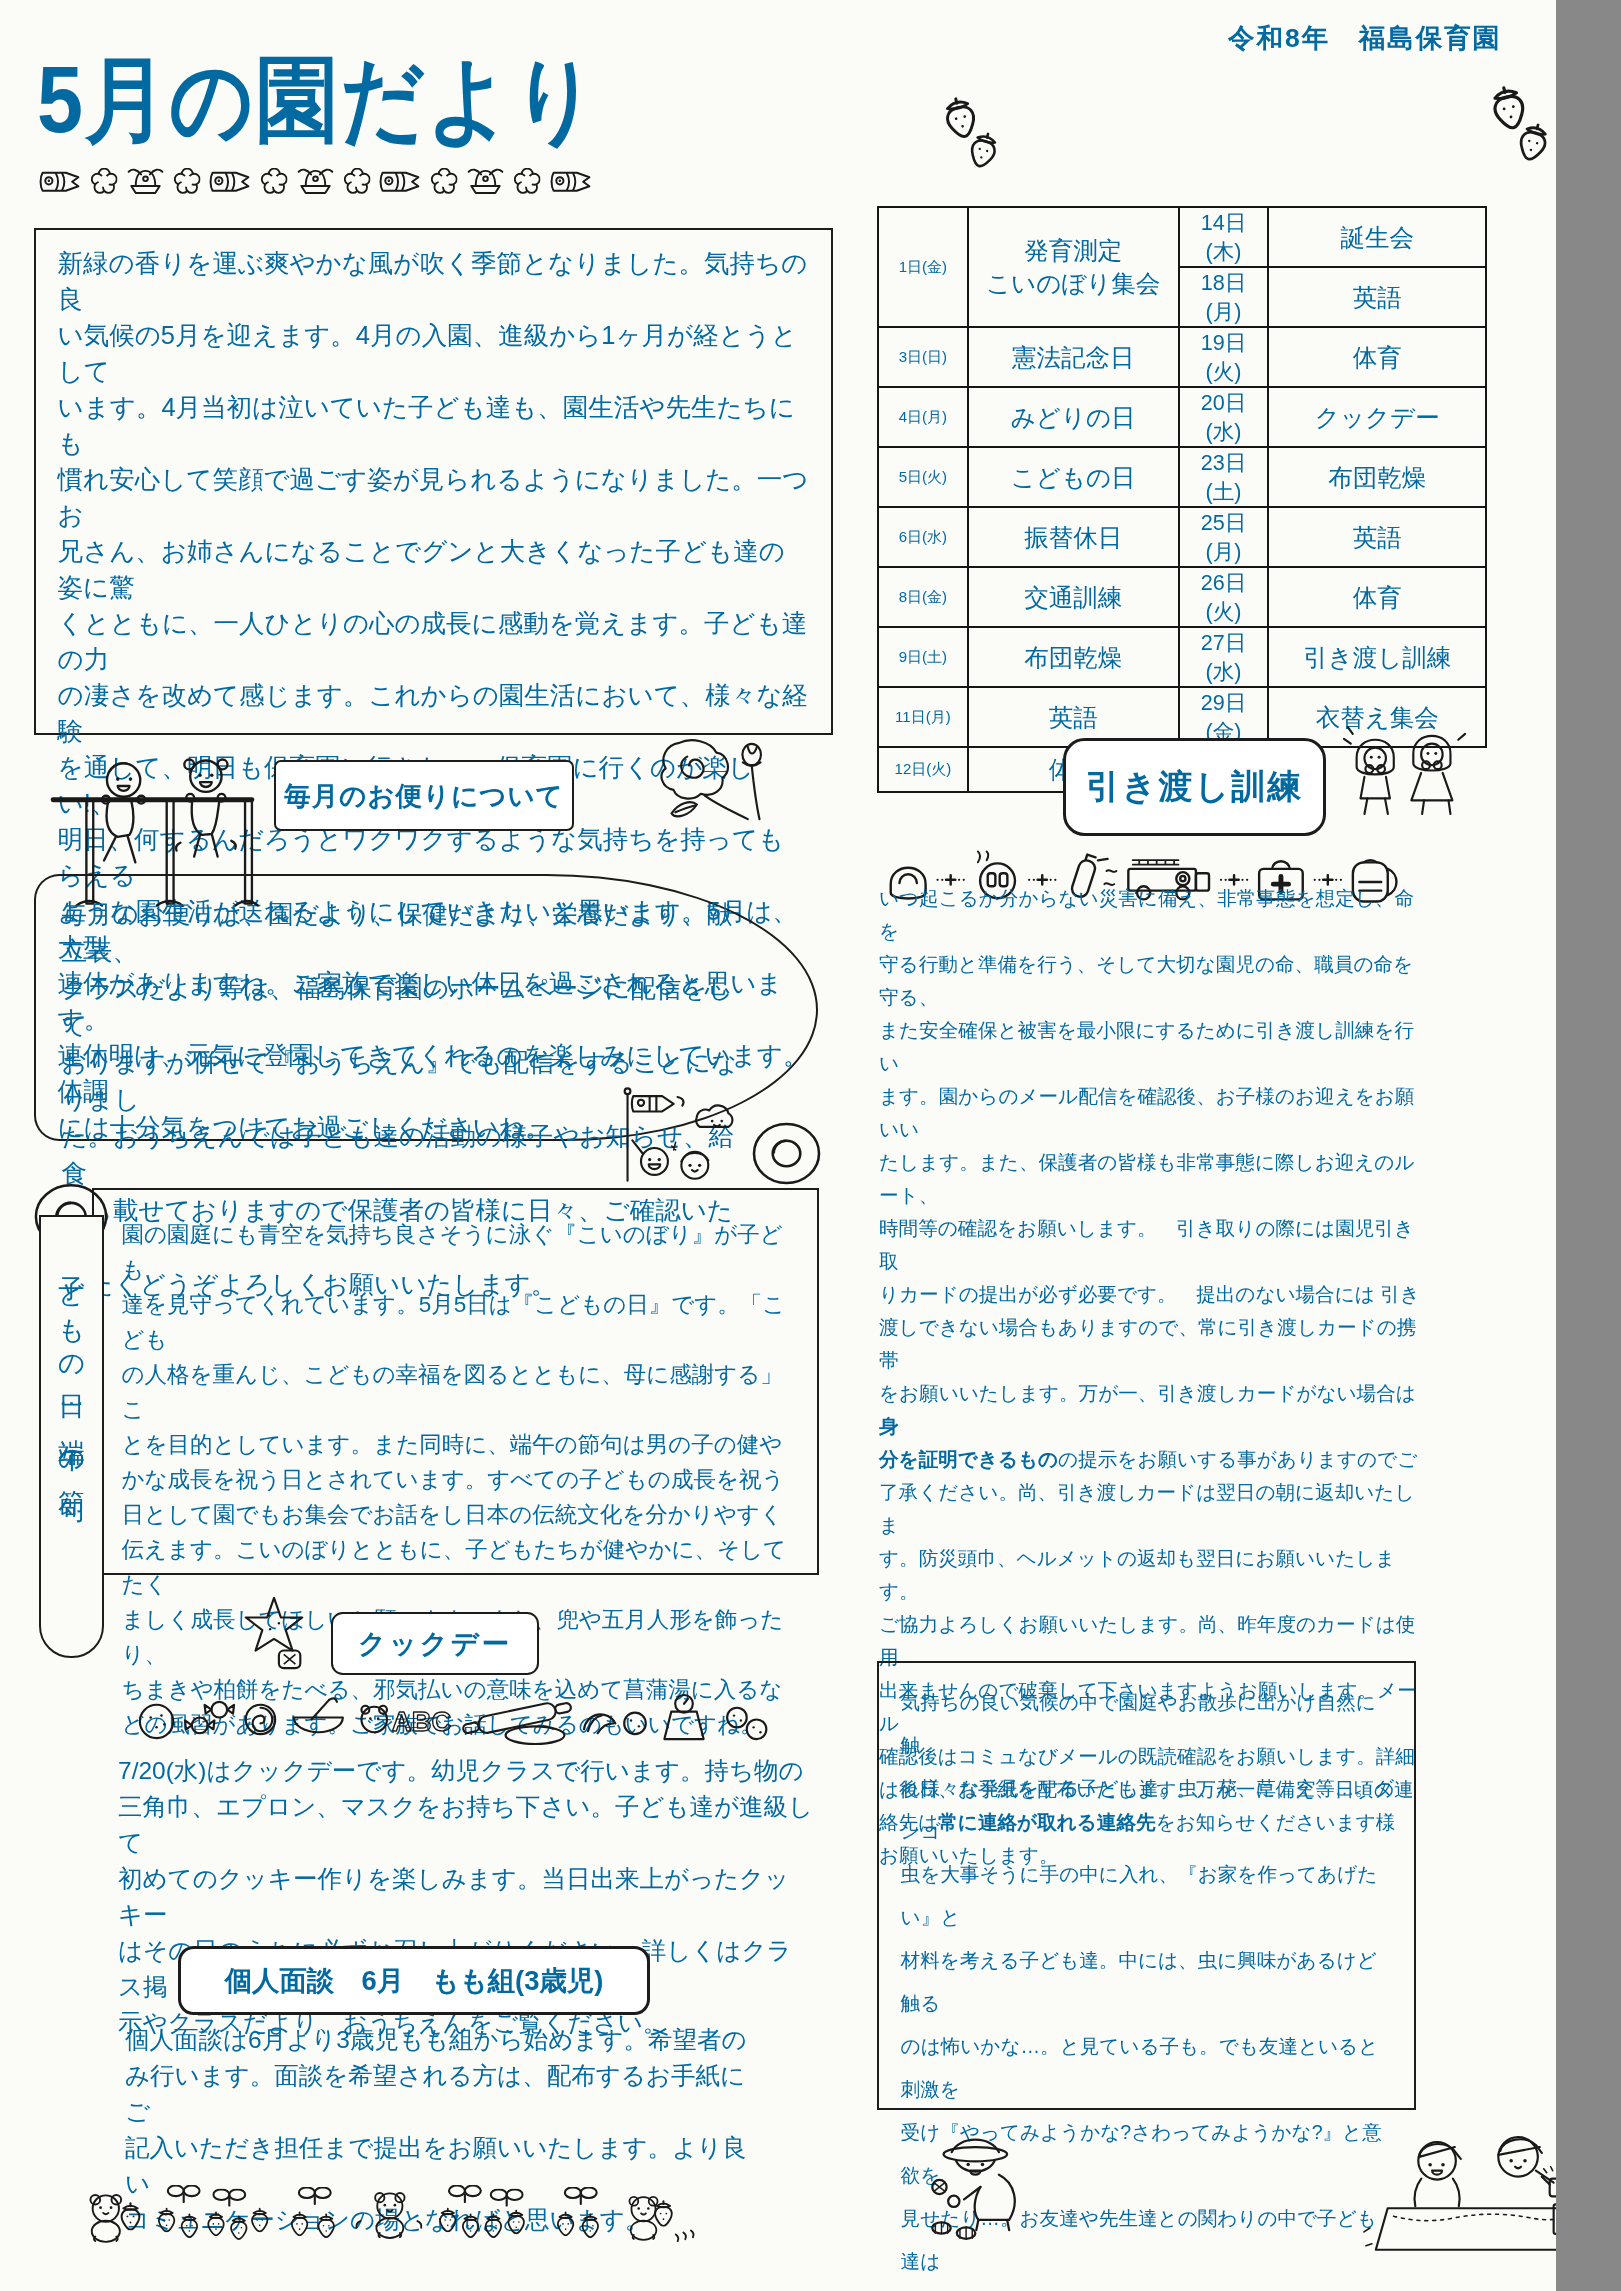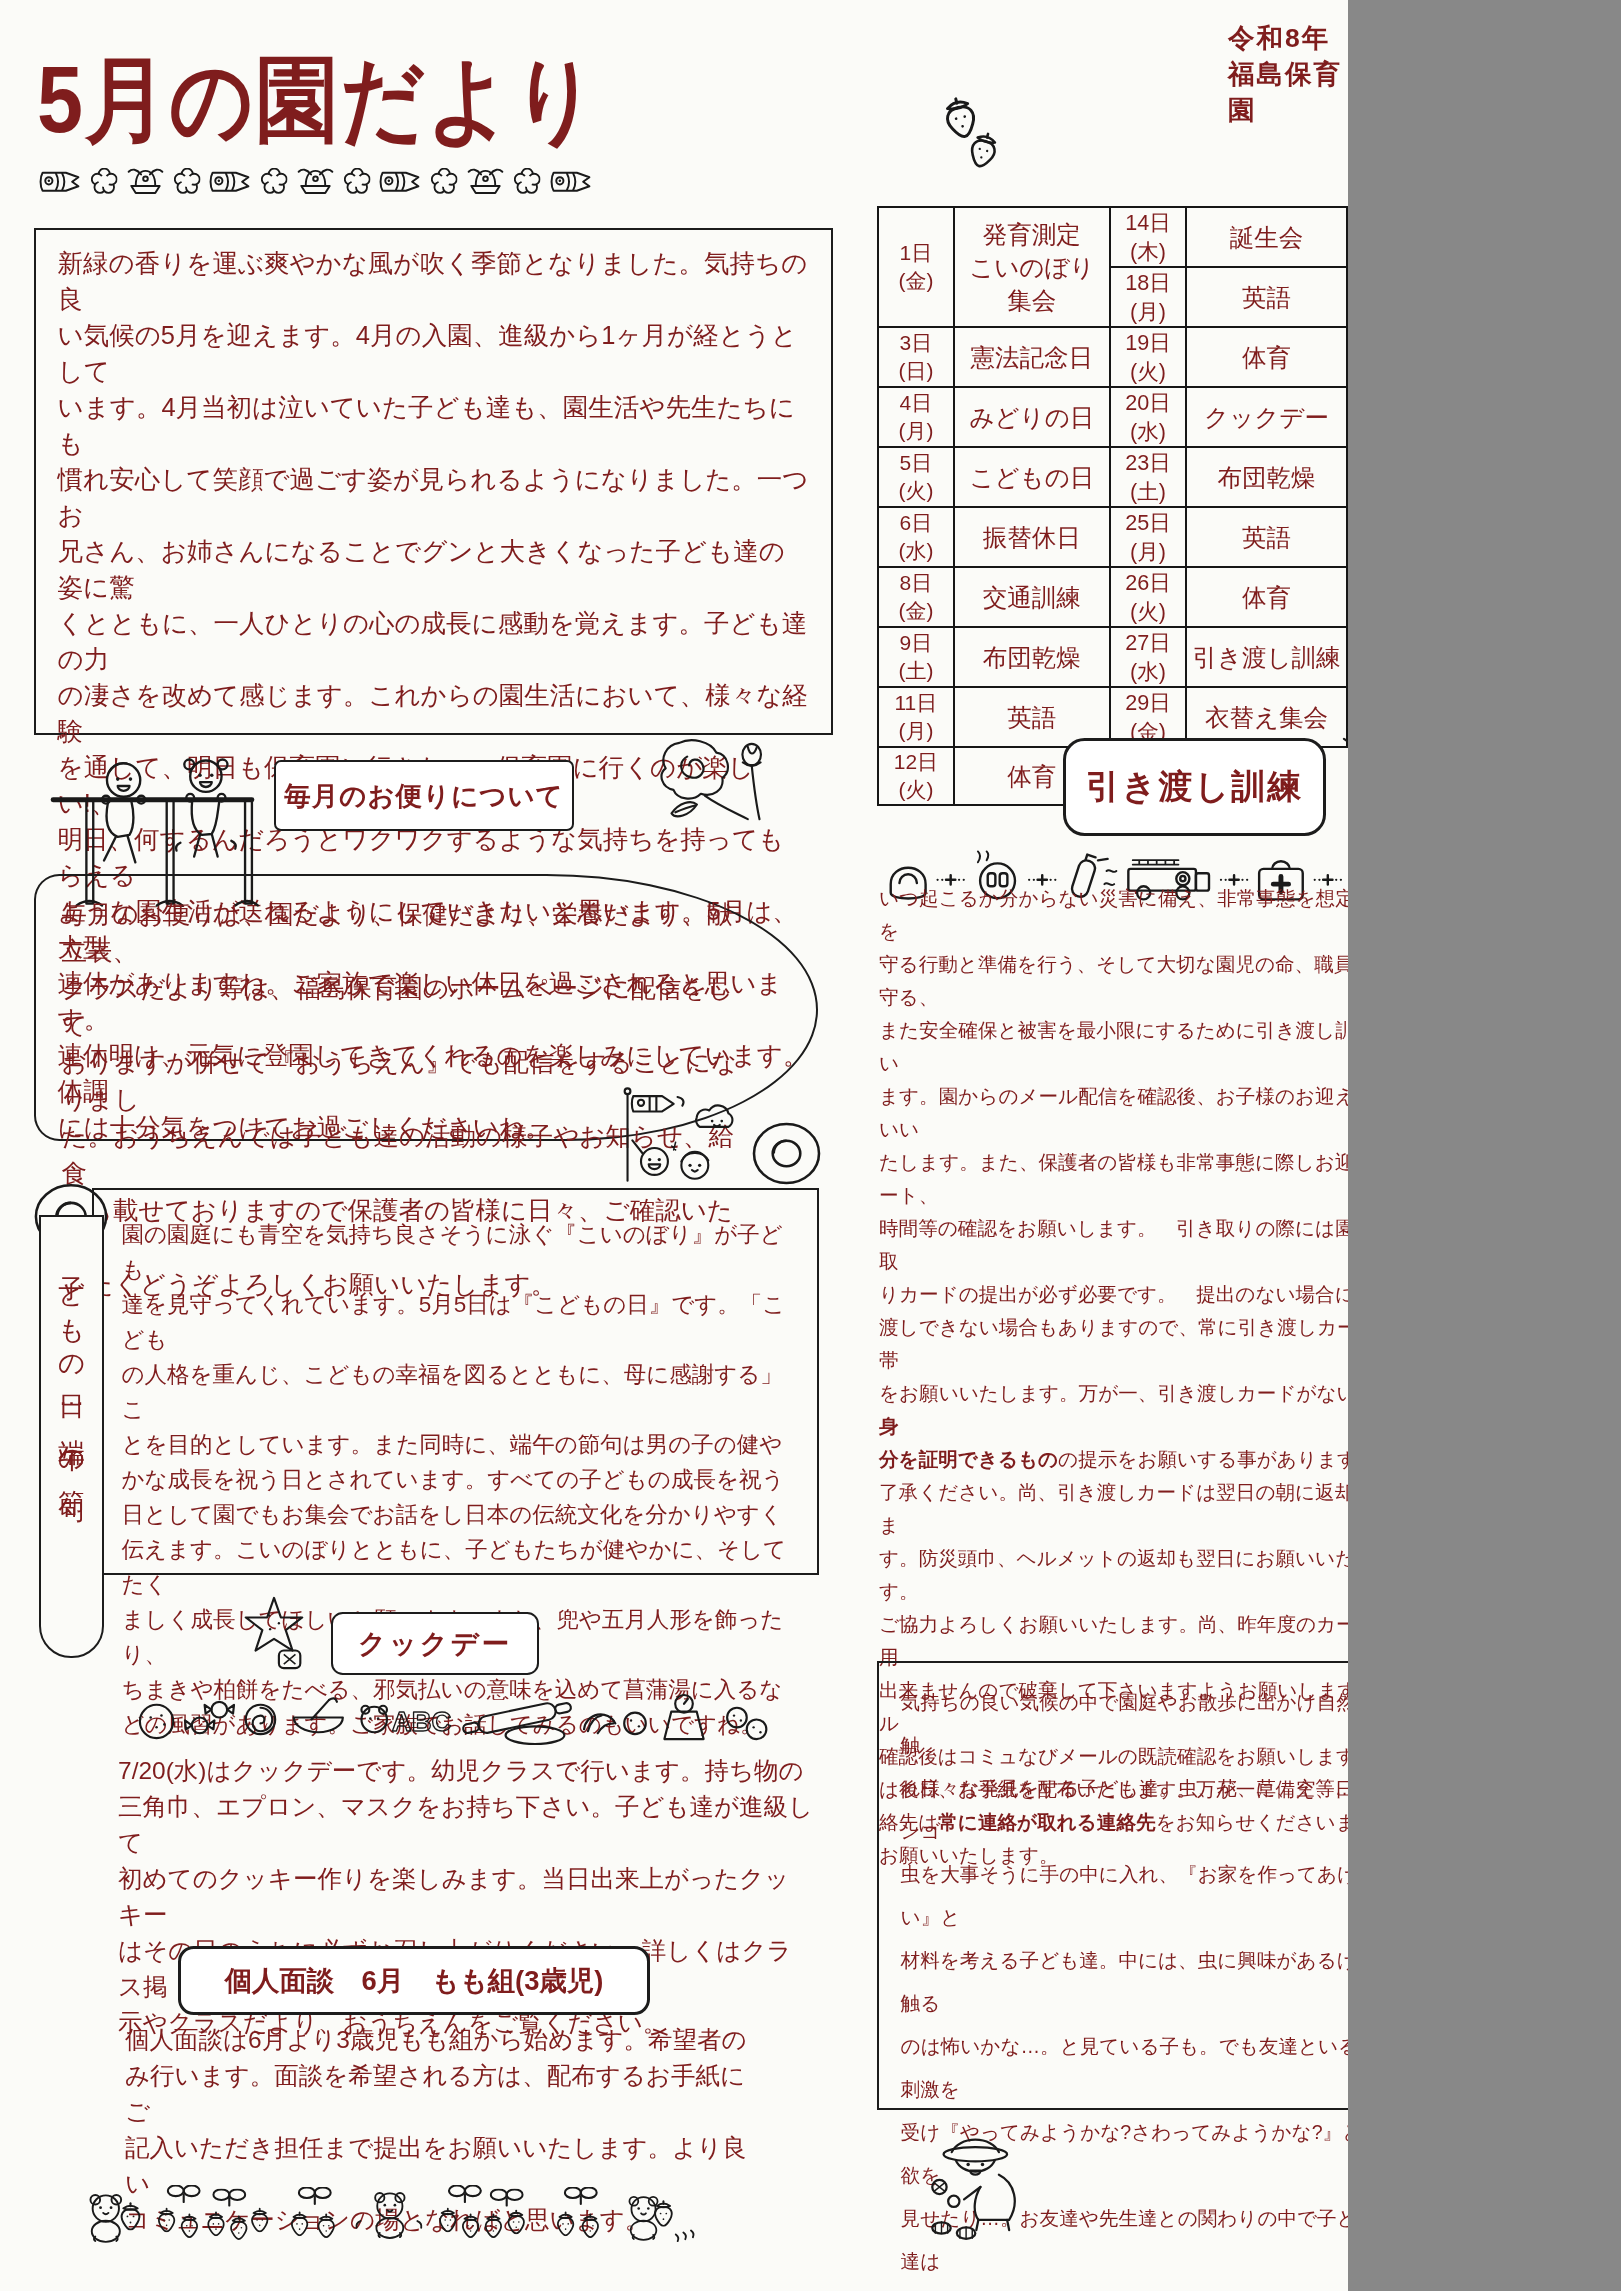--- a/index.html
+++ b/index.html
@@ -1,32 +1,32 @@
 <!DOCTYPE html>
 <html><head>
 <meta charset="utf-8">
 <style>
   html,body{margin:0;padding:0;background:#888;}
-  #page{position:relative;width:1348px;height:2292px;background:#fbfbf8;color:#7f1d1d;
+  #page{position:relative;width:1556px;height:2292px;background:#fbfbf8;color:#0369a1;
         font-family:"Liberation Sans","DejaVu Sans",sans-serif;overflow:hidden;}
   .abs{position:absolute;}
   .pre{white-space:pre-line;}
   svg.draw{overflow:visible;}
   .bold{font-weight:bold;}
   #title{left:37px;top:37px;font-size:94px;font-weight:bold;letter-spacing:2px;
          transform:scaleX(.88);transform-origin:left top;white-space:nowrap;}
   #yearlabel{left:1228px;top:19.6px;font-size:26.5px;letter-spacing:2px;font-weight:bold;}
   #decor-row{left:39px;top:167px;width:549px;display:flex;align-items:center;gap:8.8px;}
   .box{border:2.9px solid #1c1c1c;}
   #intro-box{left:34px;top:228px;width:799px;height:507px;padding:14.7px 21.6px;font-size:25.5px;line-height:36px;box-sizing:border-box;}
   #sched-head{left:1049px;top:80px;width:423px;height:65px;border:3.9px solid #111;
       display:flex;align-items:center;justify-content:center;font-size:39px;font-weight:bold;letter-spacing:7.8px;background:#fff;}
   table#sched{position:absolute;left:877px;top:206px;border-collapse:collapse;font-size:23.5px;}
   #sched td{border:2.5px solid #161616;text-align:center;vertical-align:middle;padding:0 3.9px;}
-  #sched td.dt{width:80px;font-size:21px;margin-left:24px;}
+  #sched td.dt{width:80px;font-size:15px;margin-left:24px;}
   #sched td.ev1{width:201px;font-size:24.5px;}
   #sched td.dt2{width:80px;font-size:21.6px;}
   #sched td.ev2{width:208px;font-size:24.5px;}
   #sched tr{height:45px;}
   #sched tr.tall{height:49px;}
   #sched td.none{border:none;background:transparent;}
   .rhead{display:flex;align-items:center;justify-content:center;background:#fff;}
   #monthly-head{left:274px;top:760px;width:296px;height:67px;border-radius:7px;font-size:26.5px;font-weight:bold;letter-spacing:1px;}
   #monthly-box{left:34px;top:874px;width:784px;height:267px;border-radius:27.4px 294px 274px 27.4px / 27.4px 147px 142px 27.4px;
       padding:19.6px 78px 0 25.5px;font-size:25.5px;line-height:37px;box-sizing:border-box;}

